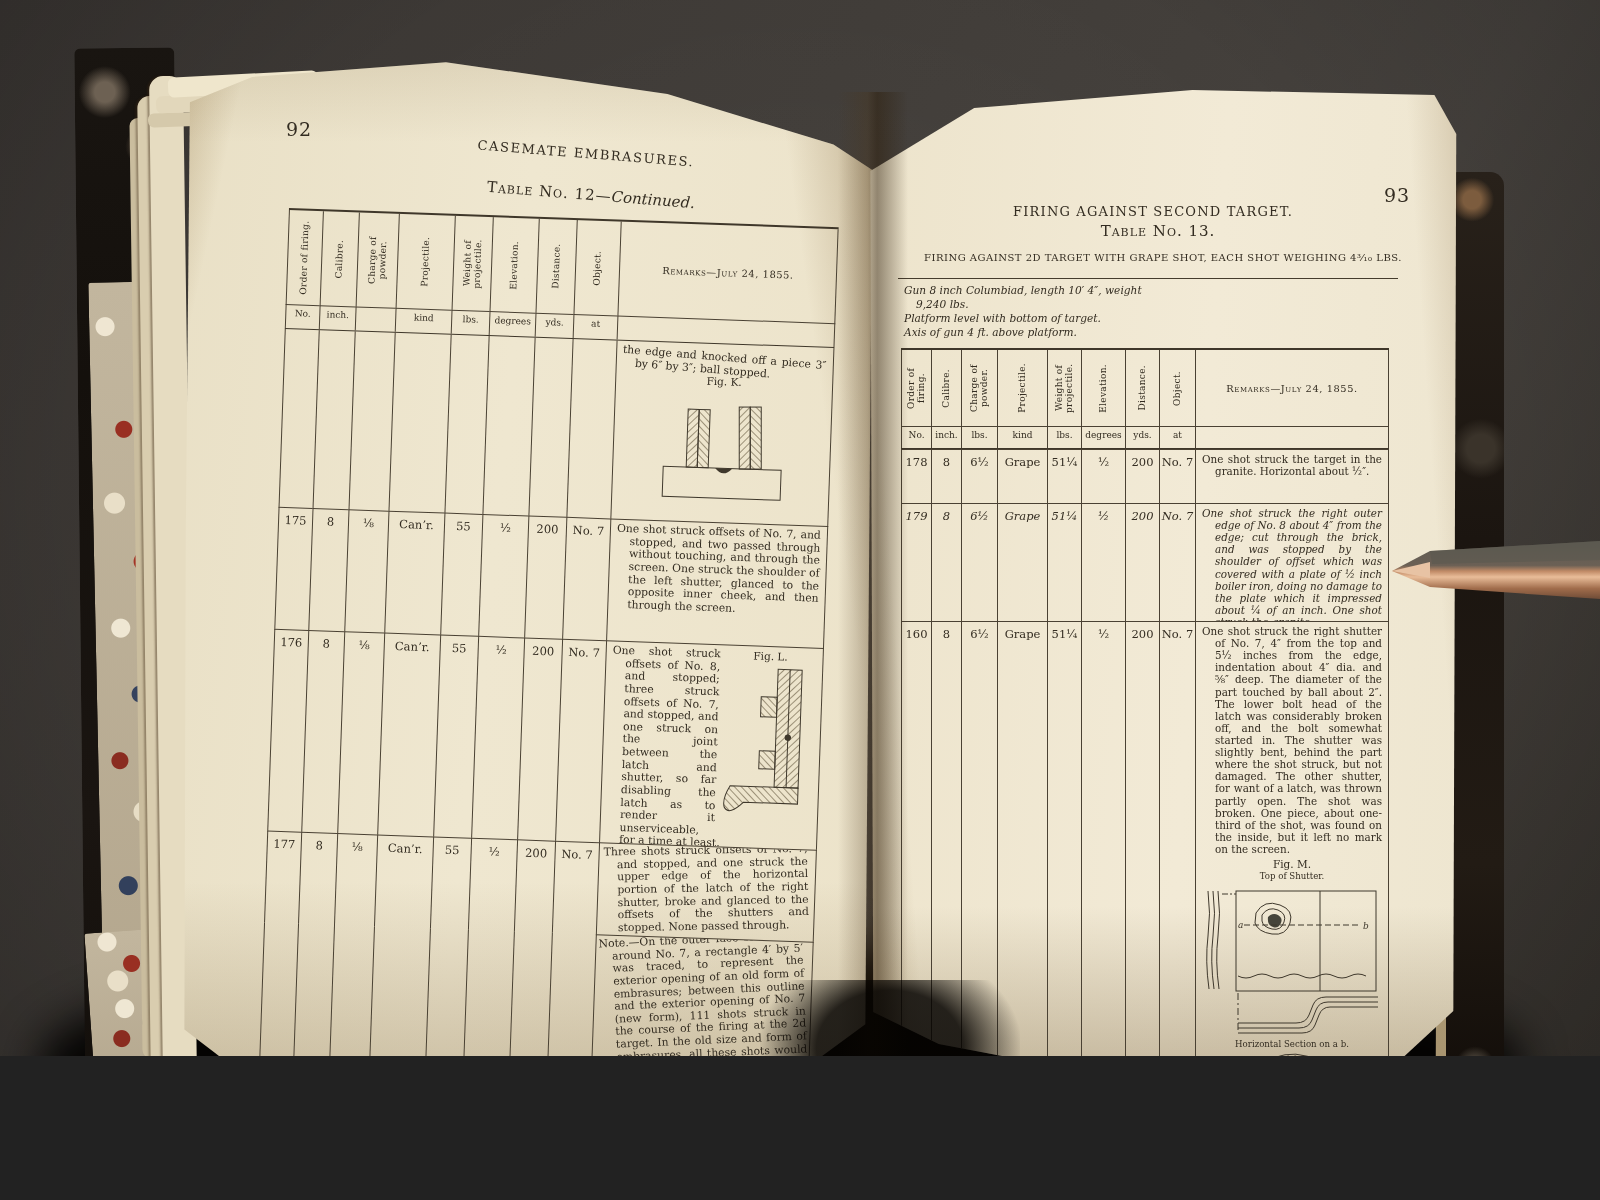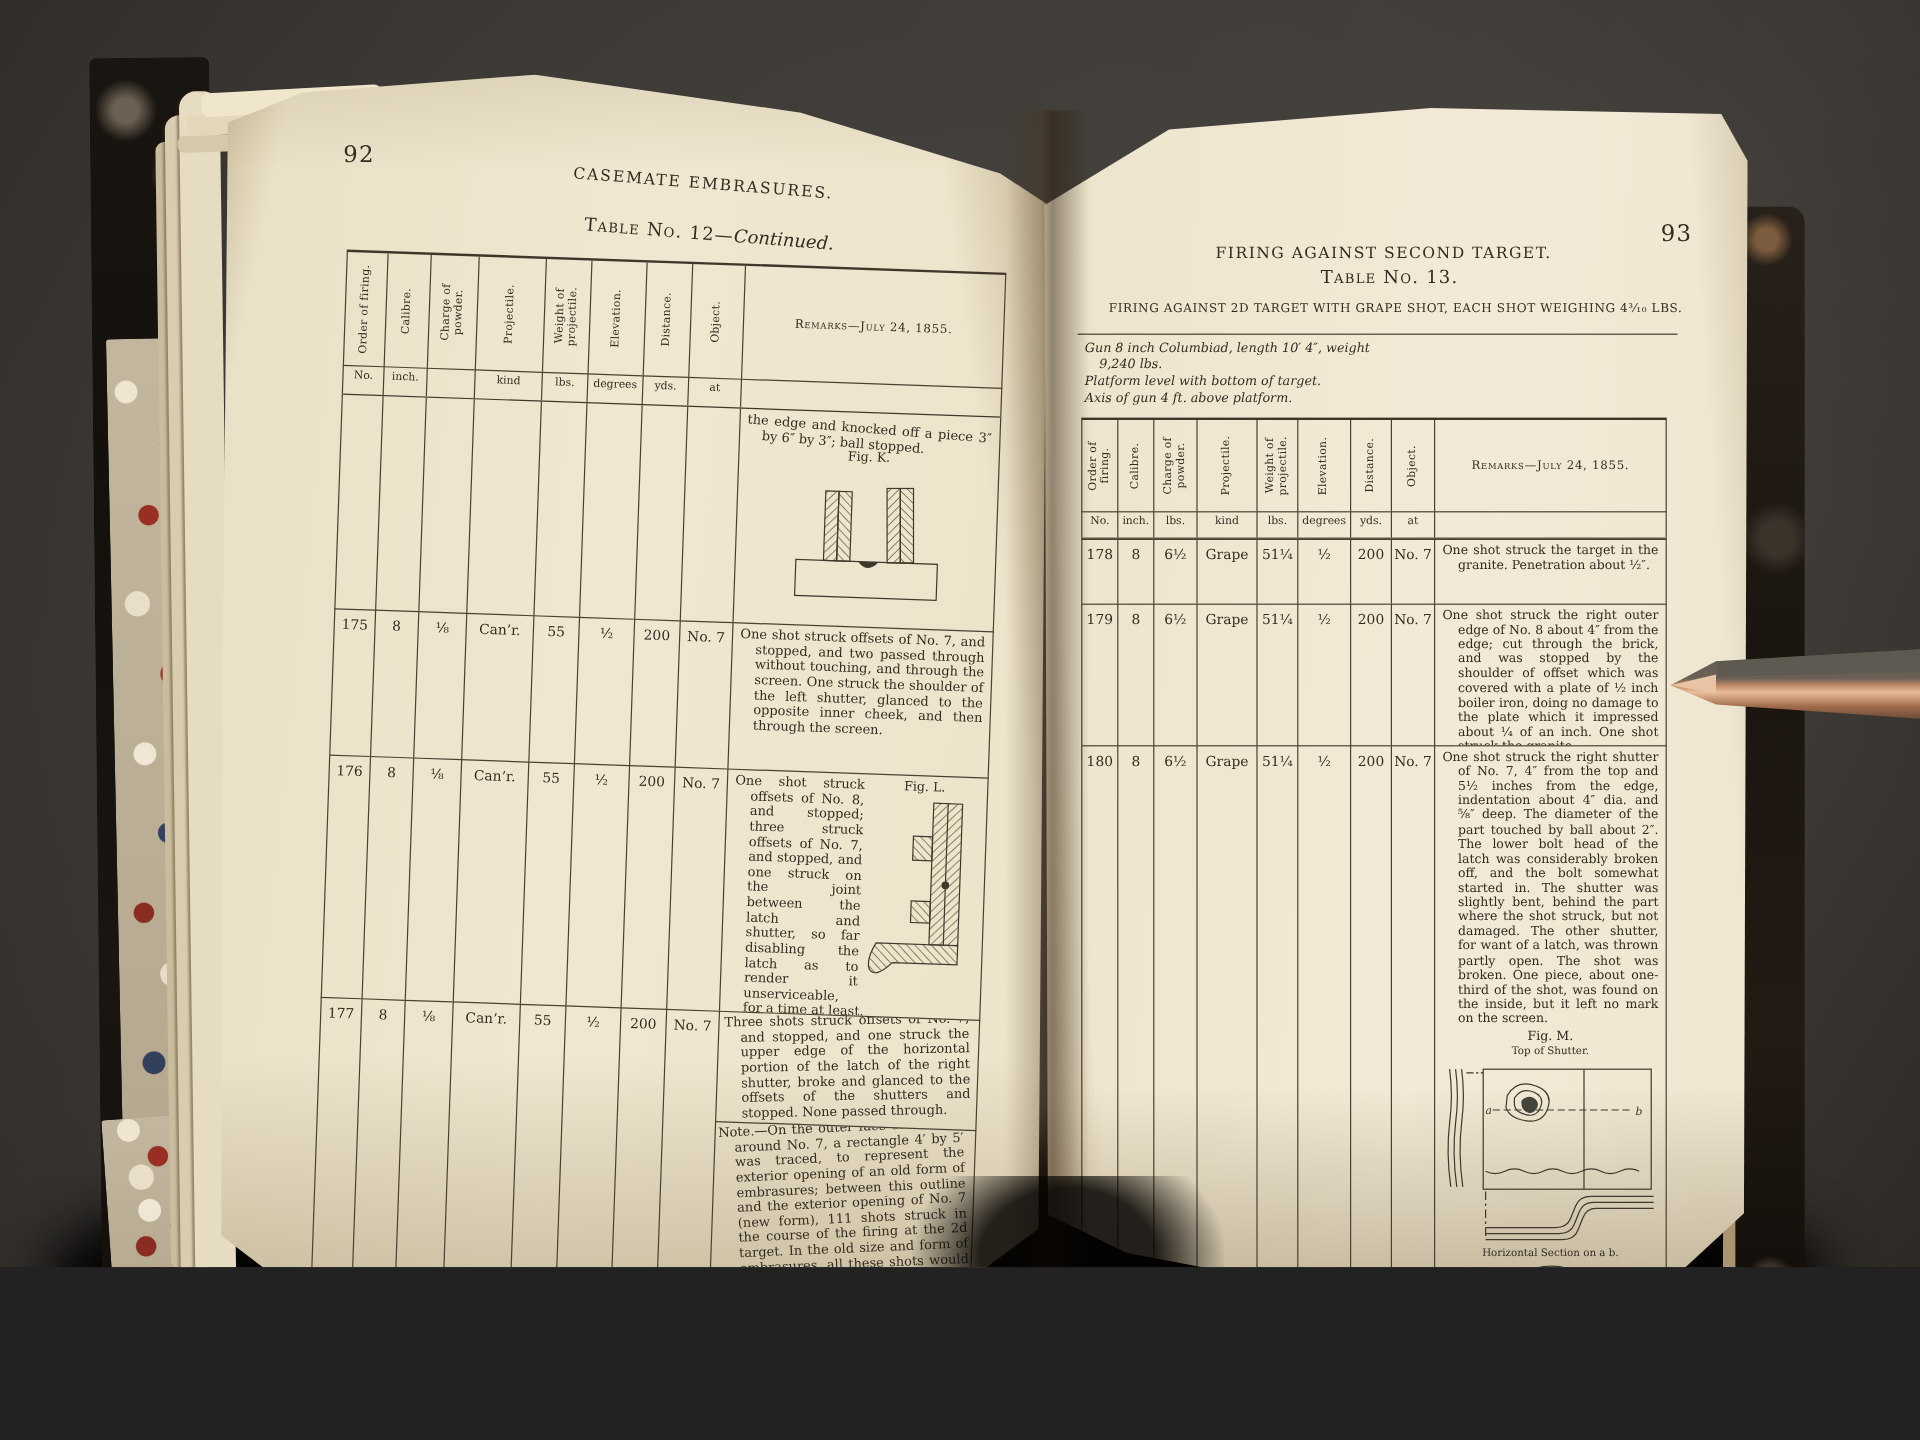--- a/index.html
+++ b/index.html
@@ -348,40 +348,40 @@
       <div class="trow drow" style="height:54px;">
         <div class="vc">178</div>
         <div class="vc">8</div>
         <div class="vc">6½</div>
         <div class="vc">Grape</div>
         <div class="vc">51¼</div>
         <div class="vc">½</div>
         <div class="vc">200</div>
         <div class="vc">No. 7</div>
         <div class="rc">
-            <p>One shot struck the target in the granite.  Penetration about ½″.</p>
-          </div>
-      </div>
-
-      <div class="trow drow" style="height:118px;">
+            <p>One shot struck the target in the granite.  Horizontal about ½″.</p>
+          </div>
+      </div>
+
+      <div class="trow drow" style="height:118px;font-style:italic;">
         <div class="vc">179</div>
         <div class="vc">8</div>
         <div class="vc">6½</div>
         <div class="vc">Grape</div>
         <div class="vc">51¼</div>
         <div class="vc">½</div>
         <div class="vc">200</div>
         <div class="vc">No. 7</div>
         <div class="rc">
             <p>One shot struck the right outer edge of No. 8 about 4″ from the edge; cut through the brick, and was stopped by the shoulder of offset which was covered with a plate of ½ inch boiler iron, doing no damage to the plate which it impressed about ¼ of an inch.  One shot struck the granite.</p>
           </div>
       </div>
 
       <div class="trow drow" style="height:462px;">
-        <div class="vc">180</div>
+        <div class="vc">160</div>
         <div class="vc">8</div>
         <div class="vc">6½</div>
         <div class="vc">Grape</div>
         <div class="vc">51¼</div>
         <div class="vc">½</div>
         <div class="vc">200</div>
         <div class="vc">No. 7</div>
         <div class="rc">
           <p>One shot struck the right shutter of No. 7, 4″ from the top and 5½ inches from the edge, indentation about 4″ dia. and ⅝″ deep.  The diameter of the part touched by ball about 2″.  The lower bolt head of the latch was considerably broken off, and the bolt somewhat started in.  The shutter was slightly bent, behind the part where the shot struck, but not damaged.  The other shutter, for want of a latch, was thrown partly open.  The shot was broken.  One piece, about one-third of the shot, was found on the inside, but it left no mark on the screen.</p>
           <div class="figlabel">Fig. M.</div>

